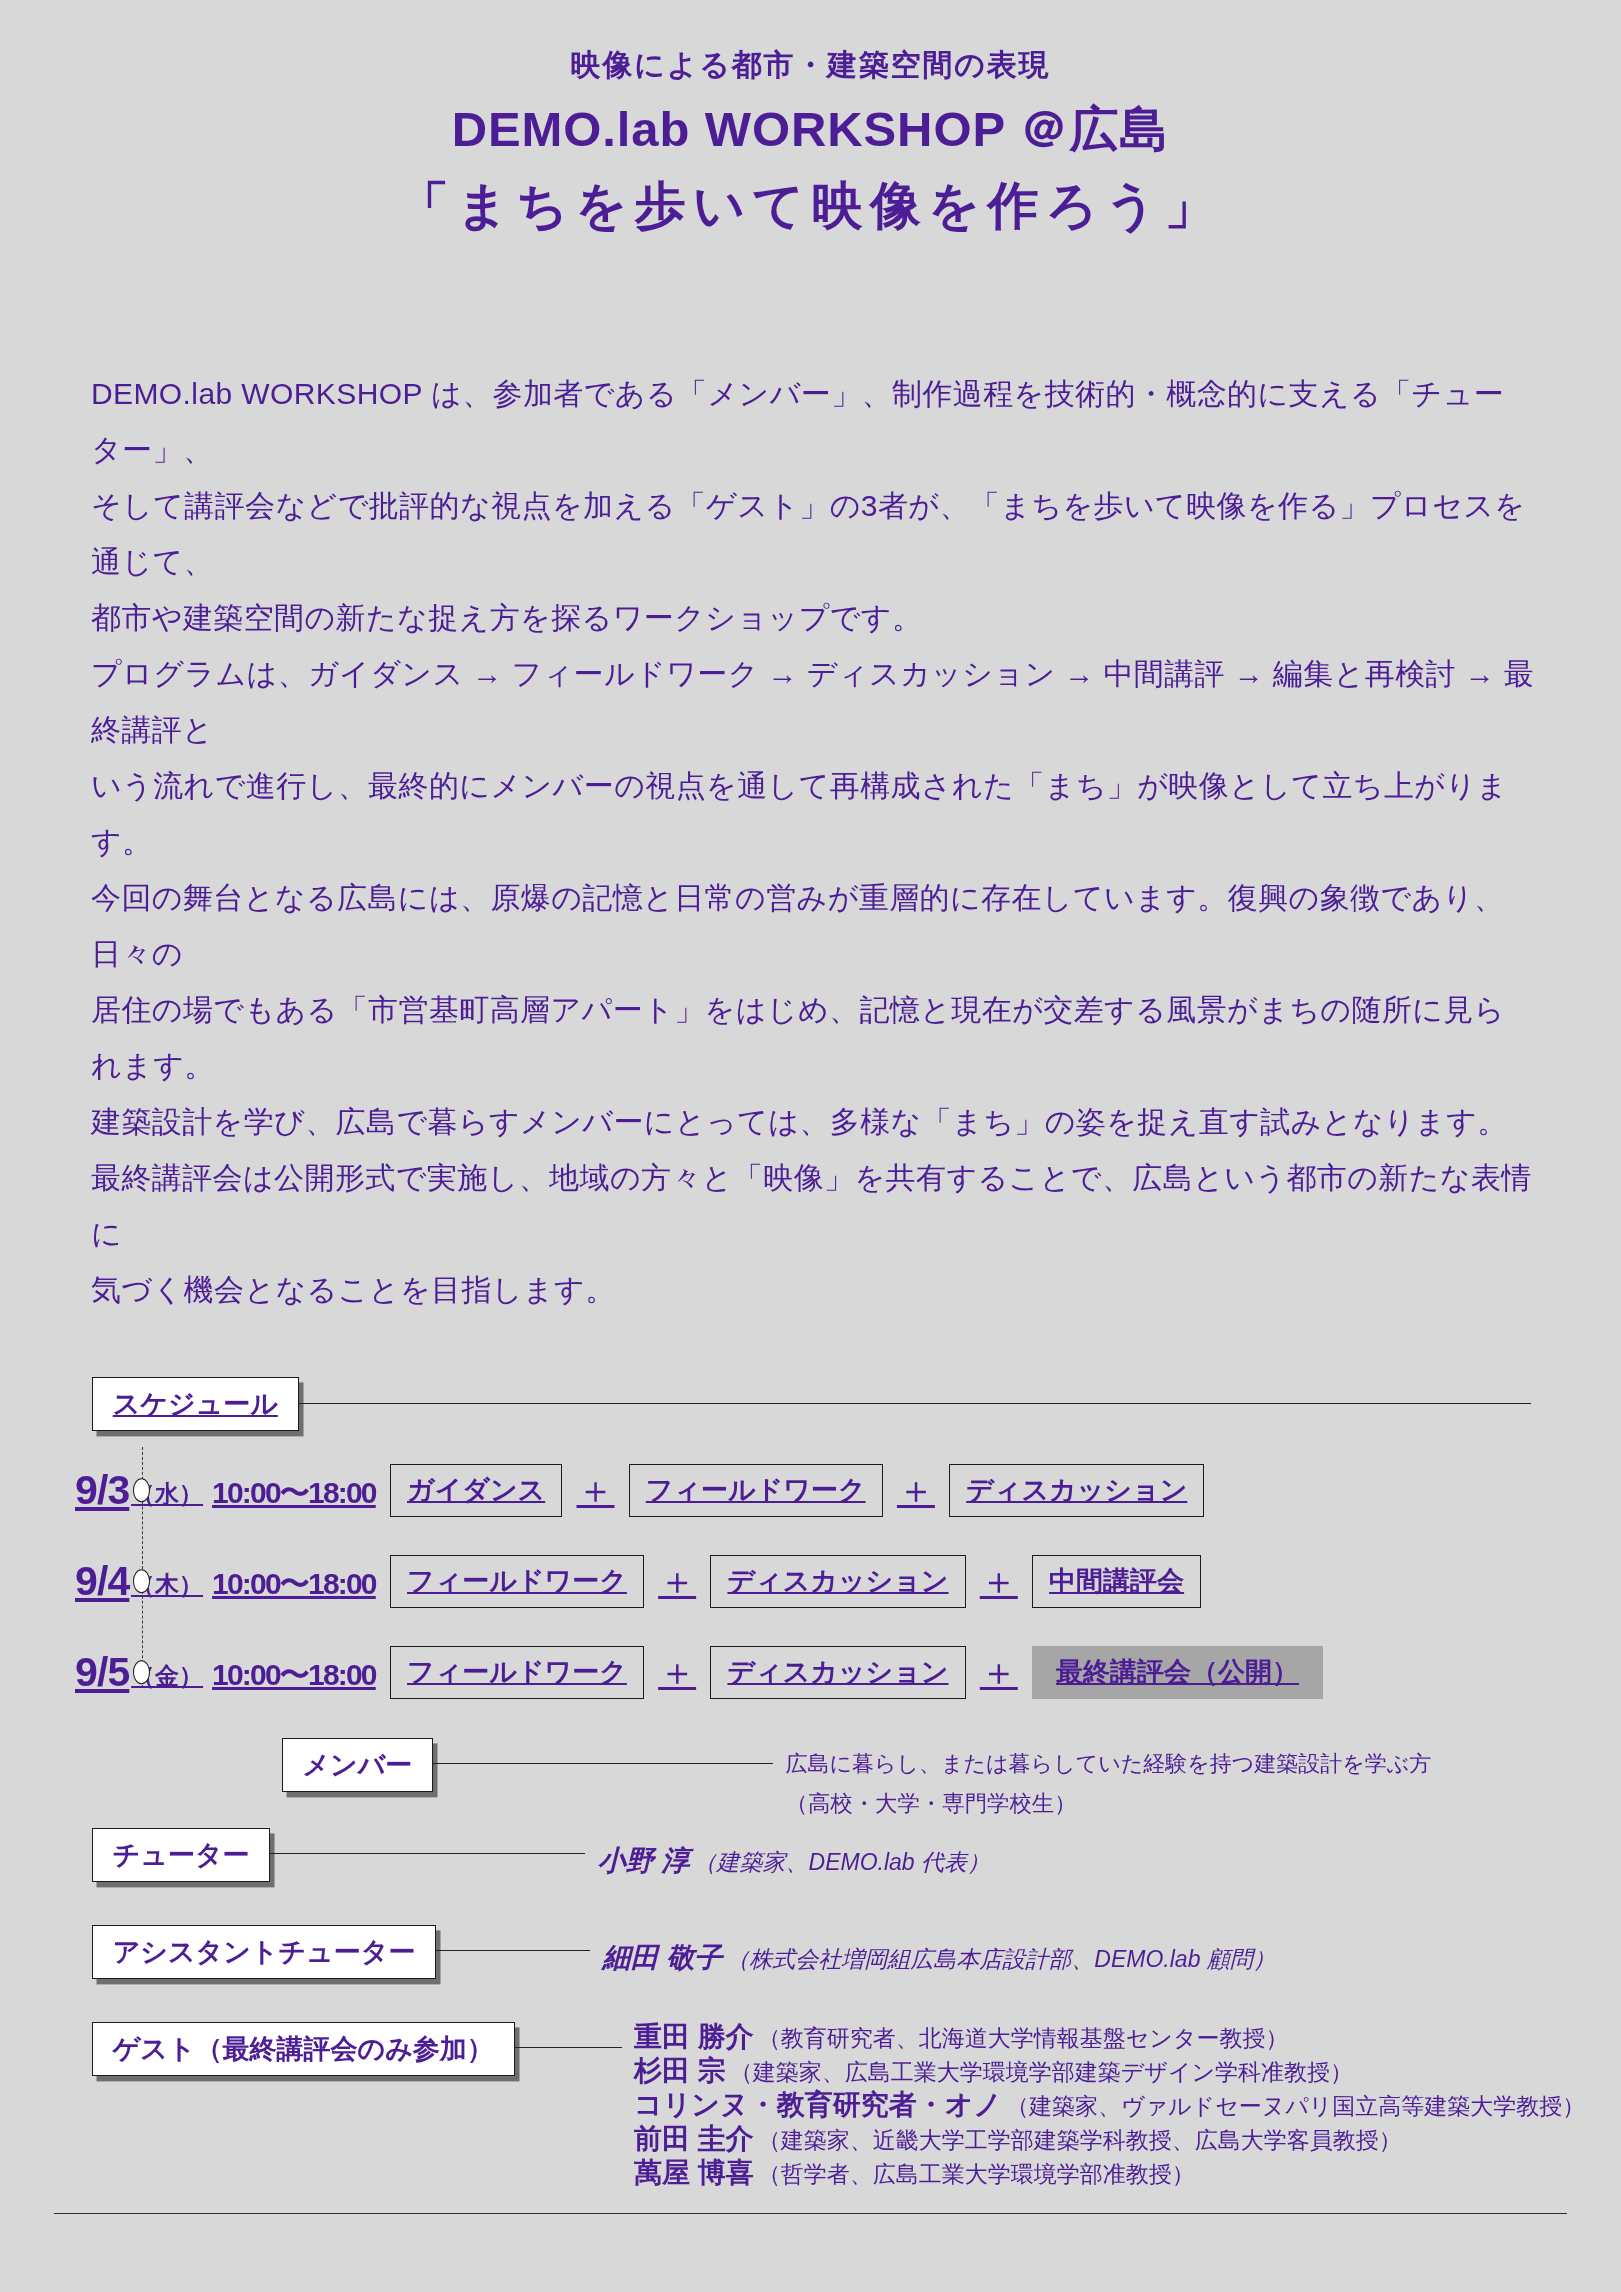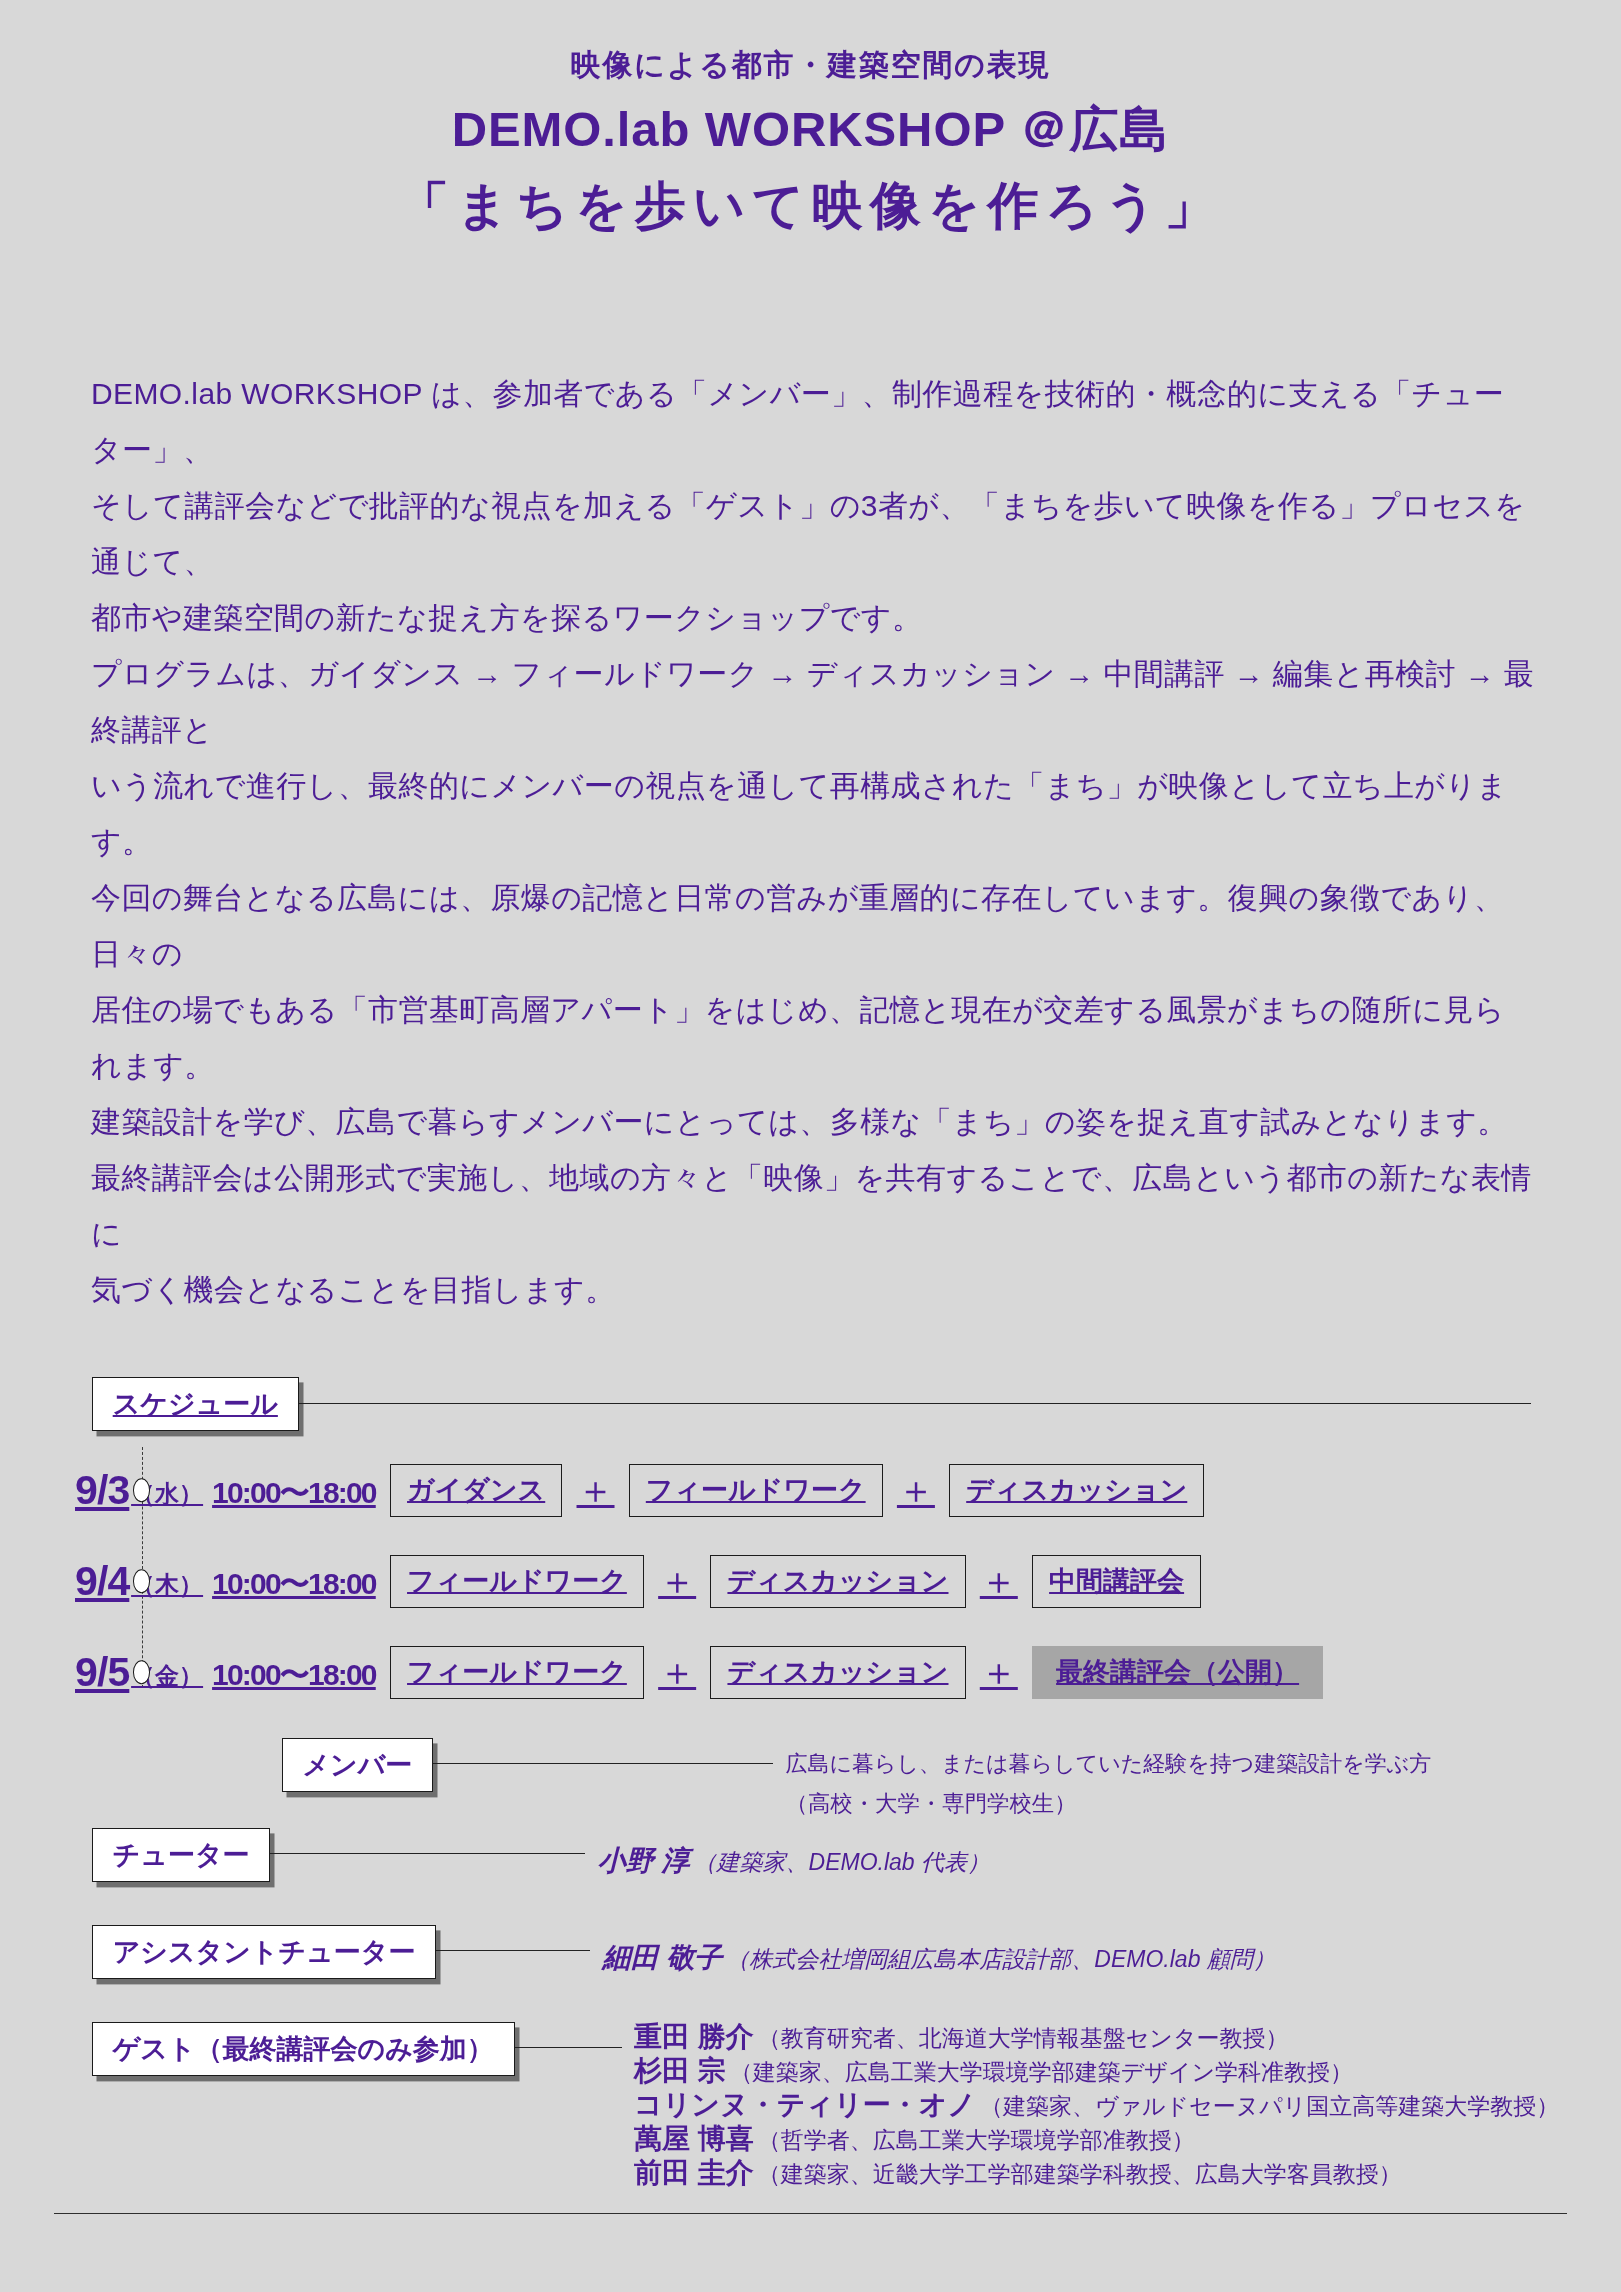--- a/index.html
+++ b/index.html
@@ -151,30 +151,30 @@
       <div class="rcontent glist">
         <div class="gentry">
           <span class="rname">重田 勝介</span>
           <span class="rparen">（教育研究者、北海道大学情報基盤センター教授）</span>
         </div>
         <div class="gentry">
           <span class="rname">杉田 宗</span>
           <span class="rparen">（建築家、広島工業大学環境学部建築デザイン学科准教授）</span>
         </div>
         <div class="gentry">
-          <span class="rname">コリンヌ・ティリー・オノ</span>
+          <span class="rname">コリンヌ・教育研究者・オノ</span>
           <span class="rparen">（建築家、ヴァルドセーヌパリ国立高等建築大学教授）</span>
+        </div>
+        <div class="gentry">
+          <span class="rname">前田 圭介</span>
+          <span class="rparen">（建築家、近畿大学工学部建築学科教授、広島大学客員教授）</span>
         </div>
         <div class="gentry">
           <span class="rname">萬屋 博喜</span>
           <span class="rparen">（哲学者、広島工業大学環境学部准教授）</span>
-        </div>
-        <div class="gentry">
-          <span class="rname">前田 圭介</span>
-          <span class="rparen">（建築家、近畿大学工学部建築学科教授、広島大学客員教授）</span>
         </div>
       </div>
     </div>
   </div>
 
   <div class="org first">
     
     
     
   </div>

